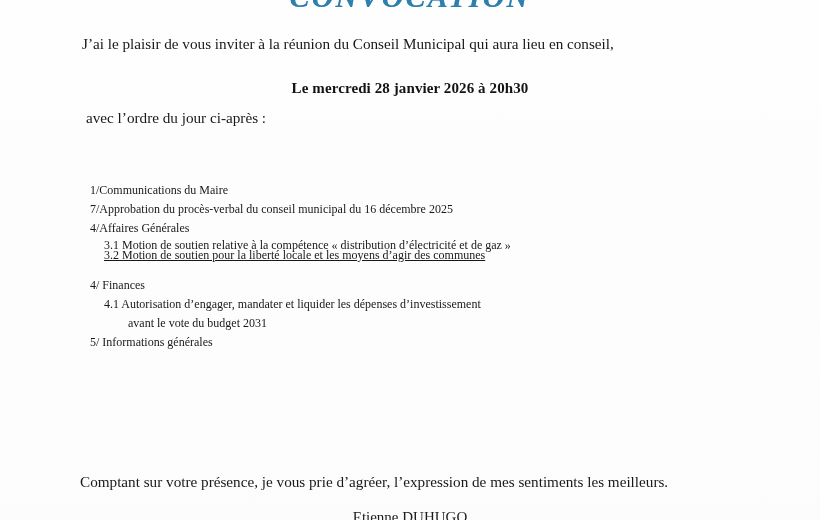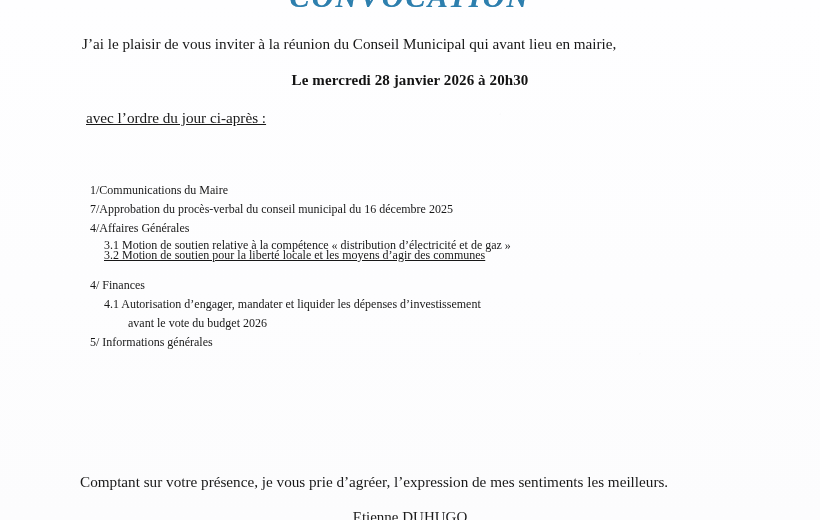--- a/index.html
+++ b/index.html
@@ -62,35 +62,34 @@
     color: #181818;
   }
 
   .intro {
     left: 82px;
     top: 36px;
   }
 
   .date-line {
     left: 0;
-    top: 72px;
+    top: 80px;
     width: 820px;
     text-align: center;
     font-weight: 700;
     font-size: 15px;
     letter-spacing: 0.1px;
     white-space: nowrap;
     position: absolute;
     color: #131313;
   }
 
   .agenda-intro {
     left: 86px;
     top: 110px;
-    text-decoration: underline;
   }
 
   
   .agenda {
     position: absolute;
     left: 0;
     top: 183px;
     width: 820px;
   }
   .agenda-item {
@@ -132,35 +131,35 @@
 </style>
 </head>
 <body>
 
 <div class="page">
 
   <div class="title-clip">
     <div class="title">CONVOCATION</div>
   </div>
 
-  <div class="line intro">J’ai le plaisir de vous inviter à la réunion du Conseil Municipal qui avant lieu en mairie,</div>
+  <div class="line intro">J’ai le plaisir de vous inviter à la réunion du Conseil Municipal qui aura lieu en conseil,</div>
 
   <div class="date-line">Le mercredi 28 janvier 2026 à 20h30</div>
 
   <div class="line agenda-intro">avec l’ordre du jour ci-après :</div>
 
   <div class="agenda">
       <div class="agenda-item lvl-0" style="top: 0px;">1/Communications du Maire</div>
       <div class="agenda-item lvl-0" style="top: 19px;">7/Approbation du procès-verbal du conseil municipal du 16 décembre 2025</div>
       <div class="agenda-item lvl-0" style="top: 38px;">4/Affaires Générales</div>
       <div class="agenda-item lvl-1" style="top: 55px; text-align: center;">3.1 Motion de soutien relative à la compétence « distribution d’électricité et de gaz »</div>
       <div class="agenda-item lvl-1" style="top: 65px; text-decoration: underline;">3.2 Motion de soutien pour la liberté locale et les moyens d’agir des communes</div>
       <div class="agenda-item lvl-0" style="top: 95px;">4/ Finances</div>
       <div class="agenda-item lvl-1" style="top: 114px;">4.1 Autorisation d’engager, mandater et liquider les dépenses d’investissement</div>
-      <div class="agenda-item lvl-2" style="top: 133px;">avant le vote du budget 2026</div>
+      <div class="agenda-item lvl-2" style="top: 133px;">avant le vote du budget 2031</div>
       <div class="agenda-item lvl-0" style="top: 152px;">5/ Informations générales</div>
     </div>
 
   <div class="line closing">Comptant sur votre présence, je vous prie d’agréer, l’expression de mes sentiments les meilleurs.</div>
 
   <div class="sign-clip">
     <div class="sign-name">Etienne DUHUGO</div>
   </div>
 
 </div>

